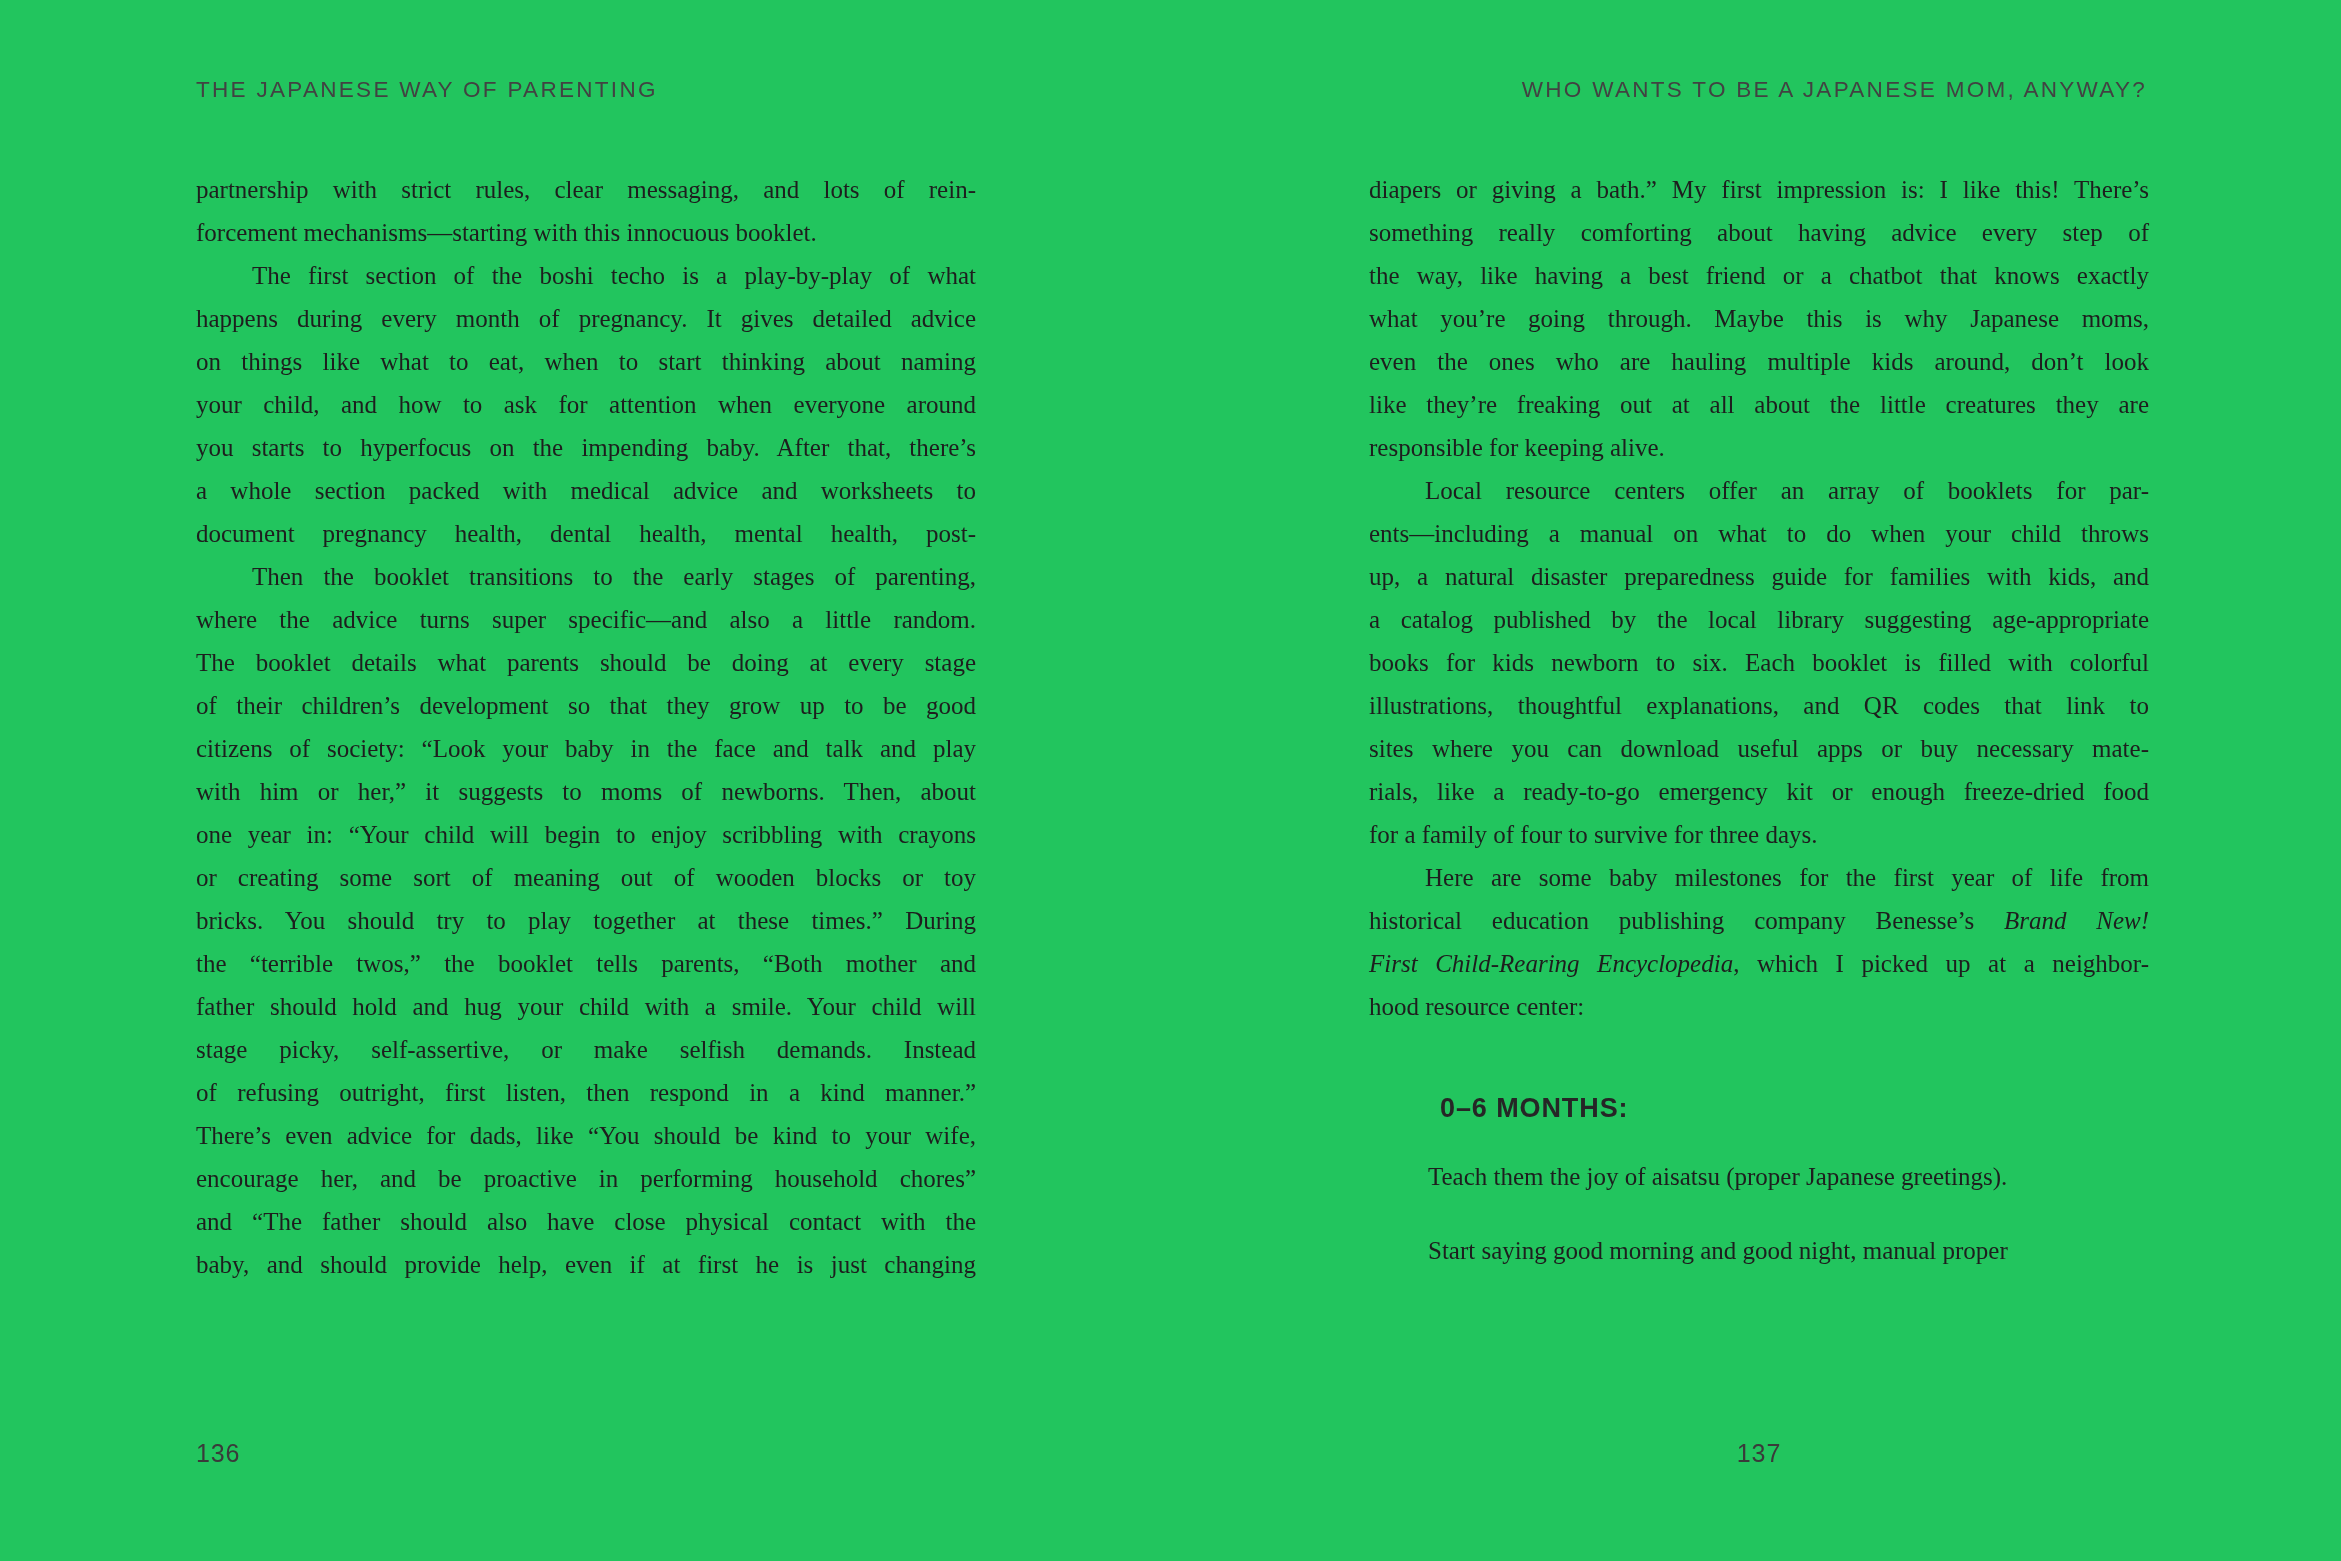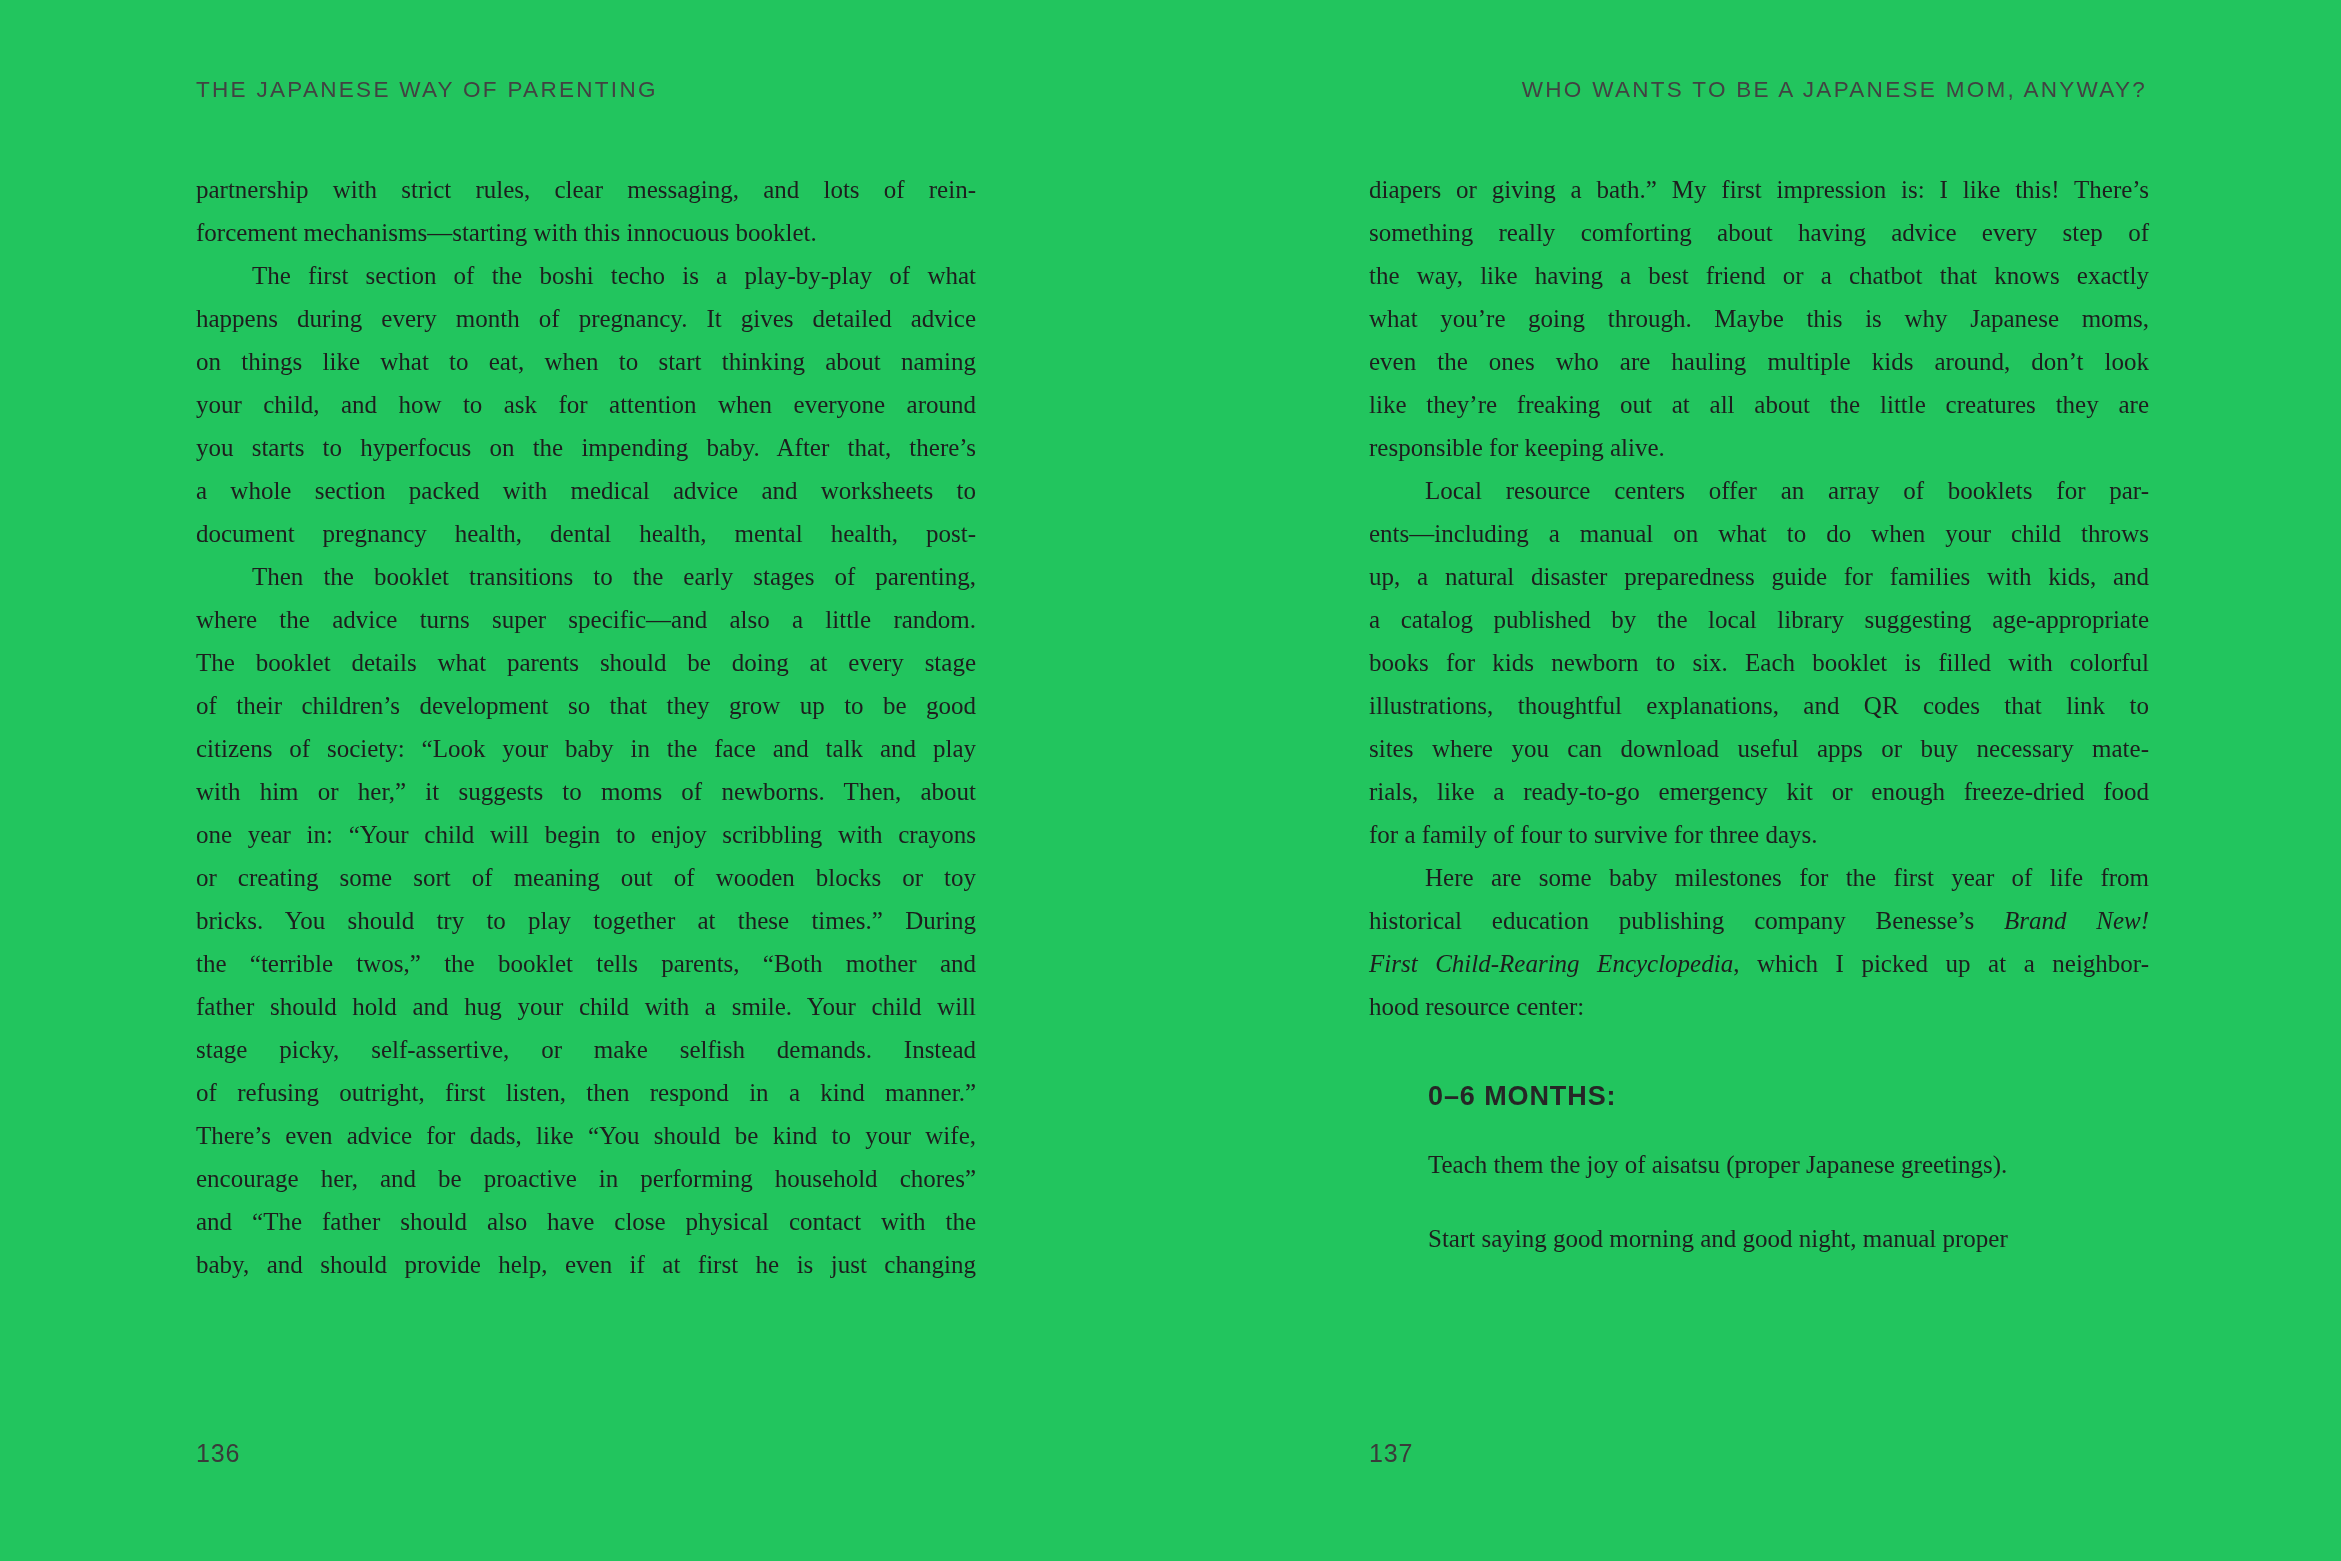--- a/index.html
+++ b/index.html
@@ -53,21 +53,21 @@
   .ln i { font-style: italic; }
 
   .milestones {
     position: absolute;
     left: 257px;
     top: 1080px;
     width: 721px;
     color: #1e1e1e;
   }
   .milestones h3 {
-    margin: 0;
+    margin: 12px;
     font-family: "Liberation Sans", sans-serif;
     font-weight: 700;
     font-size: 27px;
     line-height: 32px;
     letter-spacing: 0.9px;
     color: #262626;
     white-space: nowrap;
   }
   .milestone { margin-top: 31px; }
   .milestone .ln { text-align: left; text-align-last: left; }
@@ -75,21 +75,21 @@
   .folio {
     position: absolute;
     top: 1439px;
     font-family: "Liberation Sans", sans-serif;
     font-size: 25px;
     font-weight: 400;
     letter-spacing: 0.9px;
     color: #3a3a3a;
   }
   .page.left  .folio { left: 196px; }
-  .page.right .folio { left: 198px; width: 780px; text-align: left; }
+  .page.right .folio { left: 198px; width: 780px; text-align: center; }
 </style>
 </head>
 <body style="background: rgb(255, 255, 255);">
 
 <div class="spread" style="background: #22c55e;">
 
   <section class="page left">
     <div class="running-header" style="color: rgb(66, 66, 66);">THE JAPANESE WAY OF PARENTING</div>
     <div class="body-col" id="left-body" style="color: rgb(30, 30, 30);">
         <div class="ln"><span>partnership with strict rules, clear messaging, and lots of rein-</span></div>

